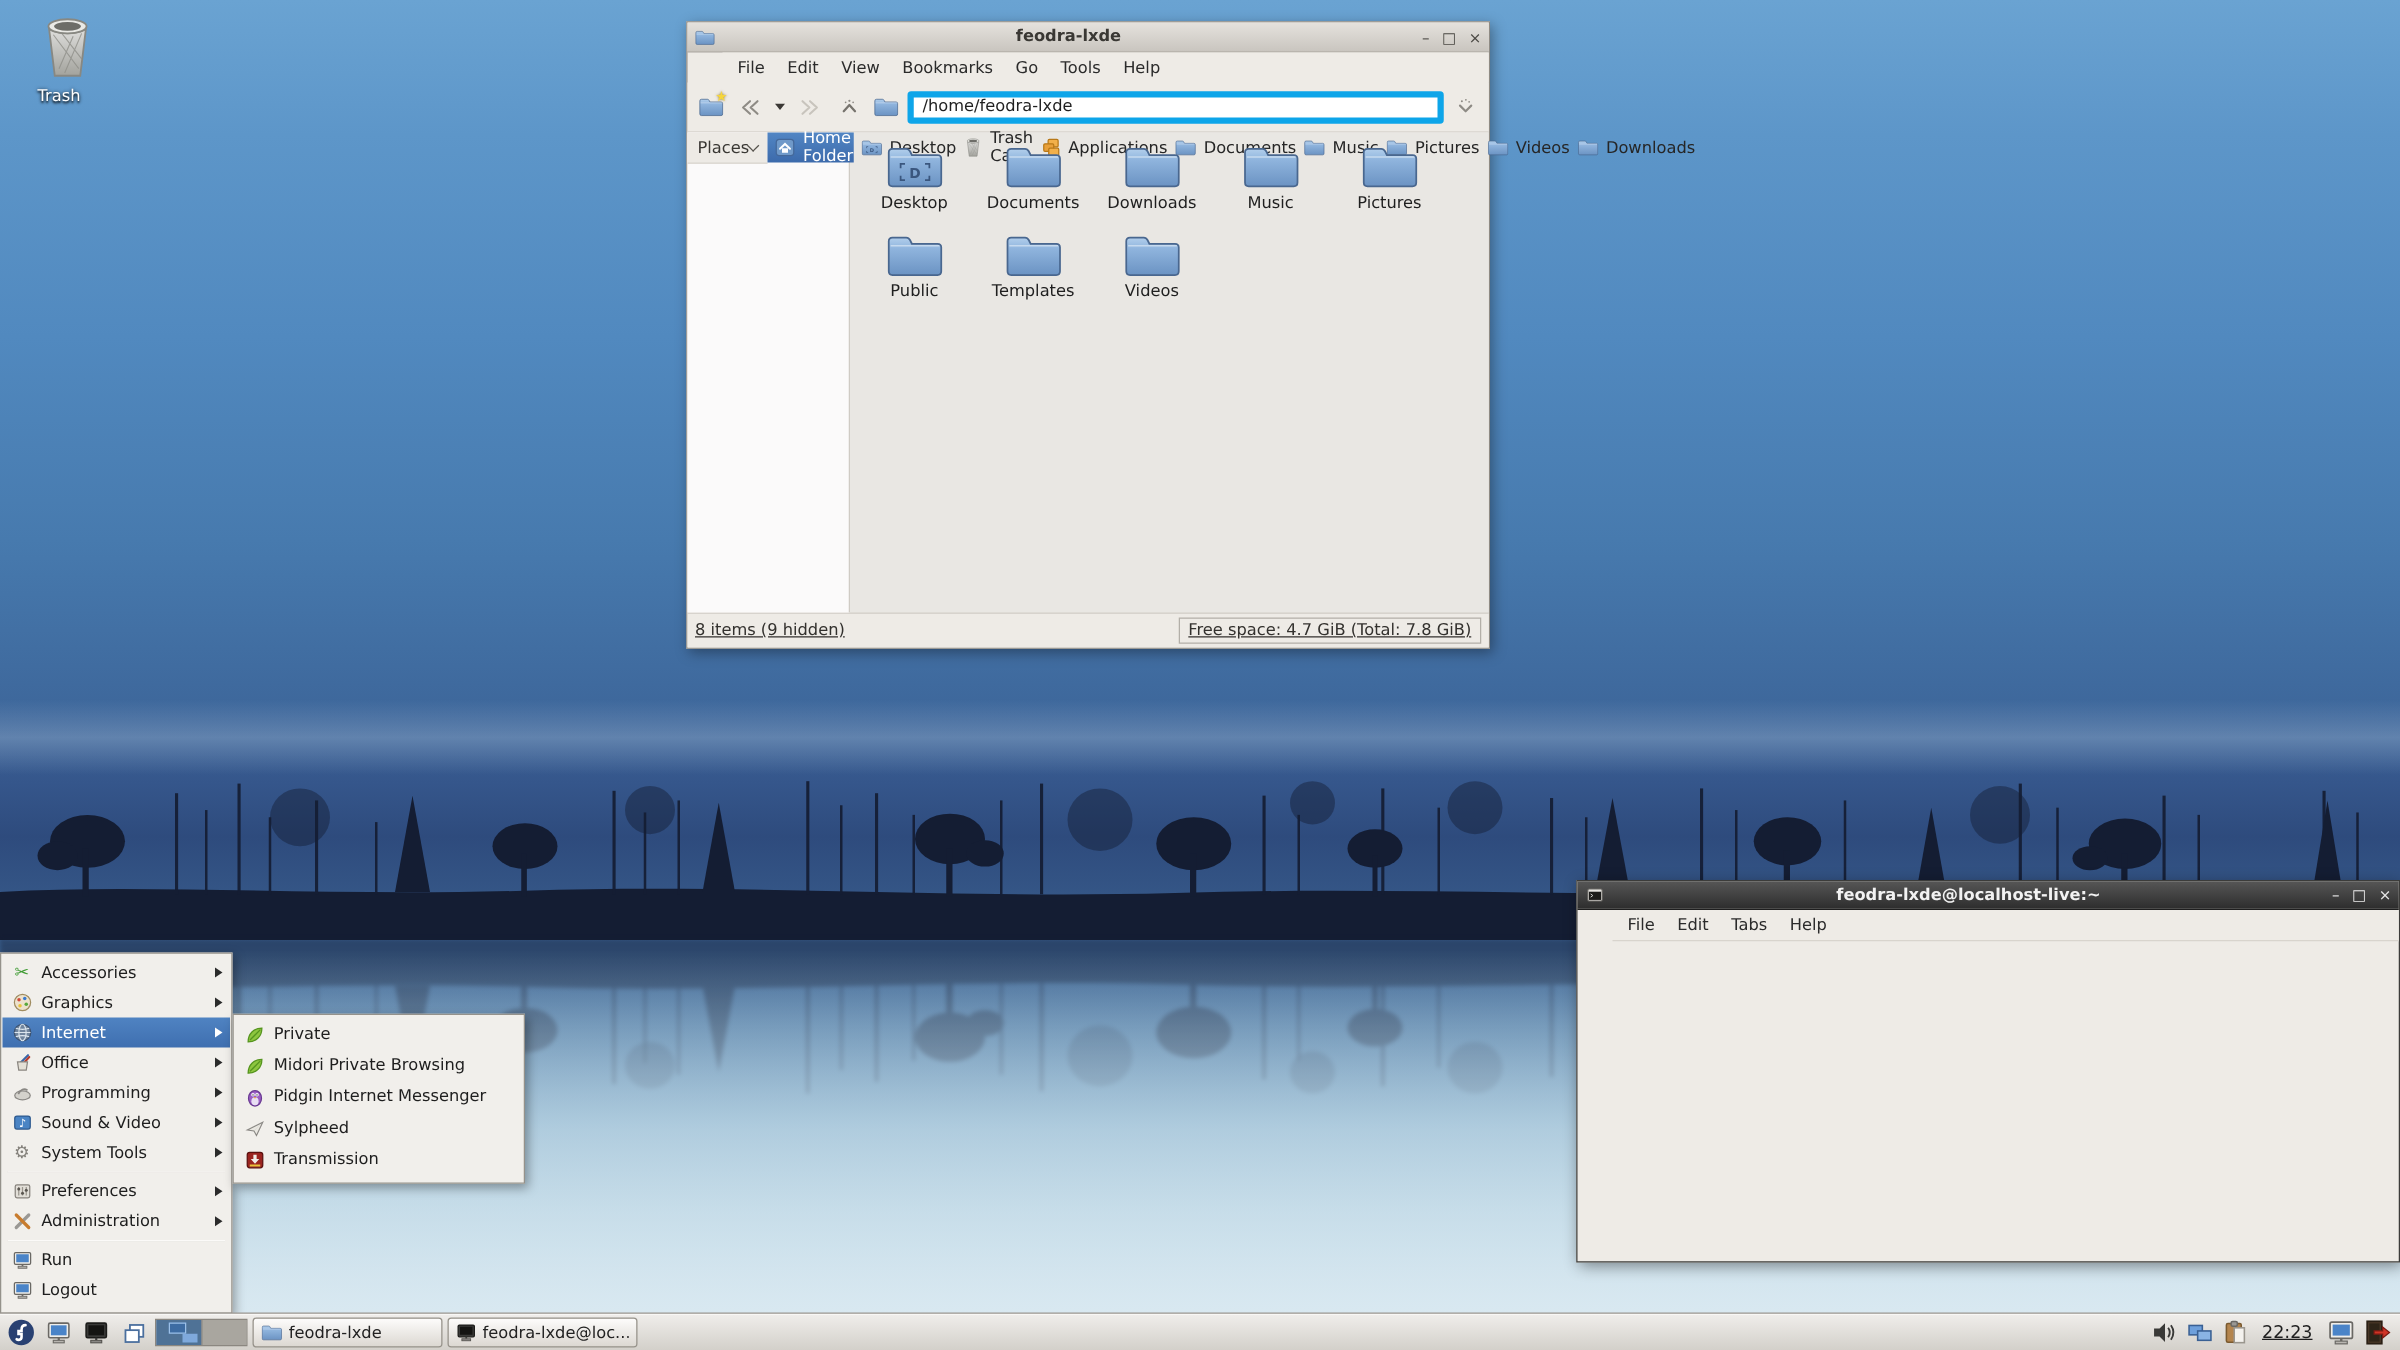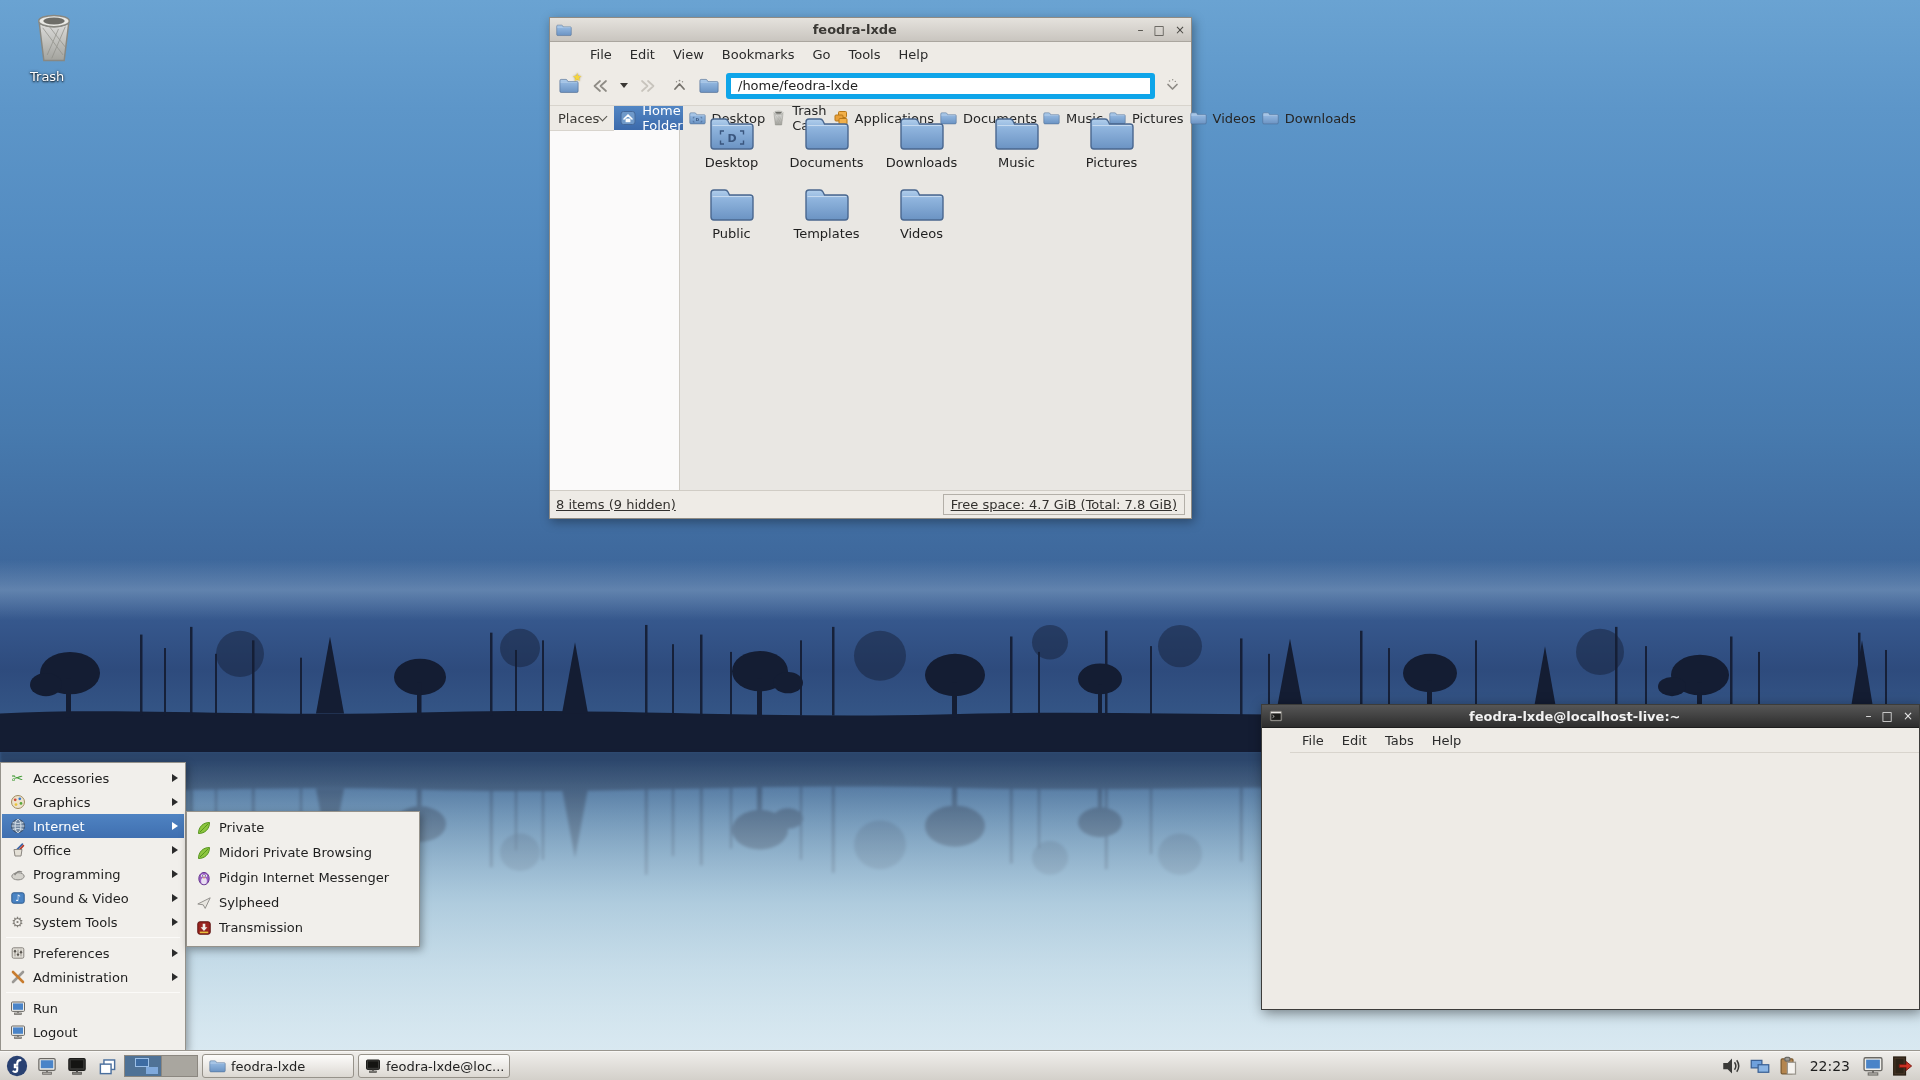--- a/index.html
+++ b/index.html
@@ -107,21 +107,21 @@
   .pager .desk1 { flex:1; background:#4f7296; position:relative; }
   .pager .desk2 { flex:1; background:#a9a69f; border-left:1px solid #8b8780; }
   .pager .w1 { position:absolute; left:10px; top:2px; width:14px; height:9px; background:#3d6ca3; border:1px solid #9cc0e8; }
   .pager .w2 { position:absolute; right:3px; bottom:2px; width:12px; height:7px; background:#7fa9dc; }
   .taskbtn { width:152px; height:24px; display:flex; align-items:center; gap:5px; padding:0 6px;
     background:linear-gradient(180deg,#fdfcfb,#dcd8d2); border:1px solid #96928a; border-radius:3px;
     font-size:13px; color:#222; }
   .taskbtn .tlabel { white-space:nowrap; overflow:hidden; flex:1; }
   .tb-spacer { flex:1; }
   .tray { display:flex; align-items:center; gap:7px; padding-right:4px; }
-  .clock { font-size:14px; color:#1e1e1e; margin:0 5px; }
+  .clock { font-size:14px; color:#1e1e1e; margin:0 5px;text-decoration:underline; }
 
   .fedora-btn { width:27px; height:26px; display:flex; align-items:center; justify-content:center; }
 </style>
 </head>
 <body>
 
 <svg width="0" height="0" style="position:absolute">
   <defs>
     <linearGradient id="gf" x1="0" y1="0" x2="0" y2="1">
       <stop offset="0" stop-color="#b2cfec"></stop>

